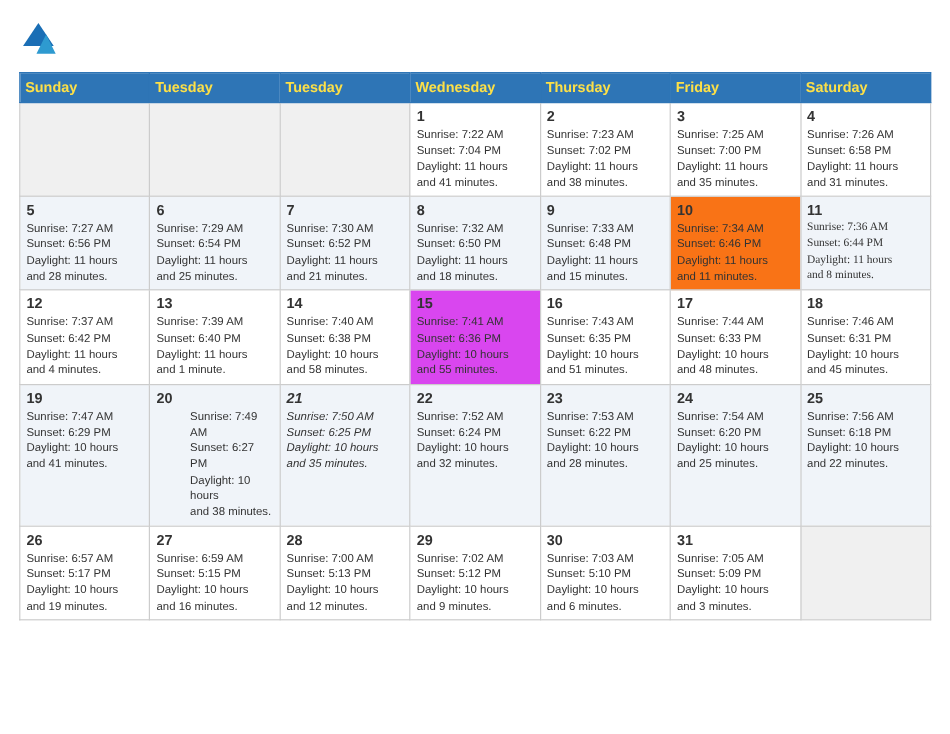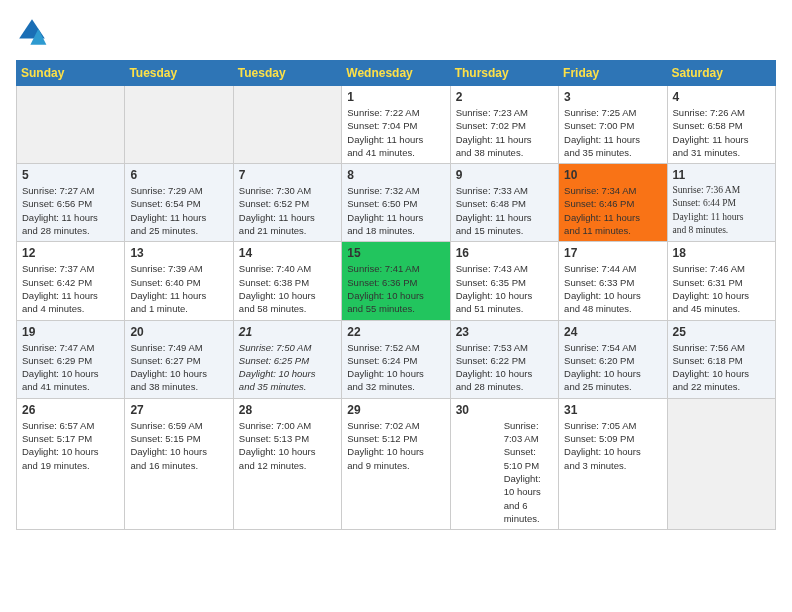--- a/index.html
+++ b/index.html
@@ -227,21 +227,21 @@
 Daylight: 11 hours
 and 1 minute.</div>
           </td>
           <td style="background: rgb(255, 255, 255);">
             <span class="day-number">14</span>
             <div class="day-info" style="white-space: pre-line;">Sunrise: 7:40 AM
 Sunset: 6:38 PM
 Daylight: 10 hours
 and 58 minutes.</div>
           </td>
-          <td style="background: #22c55e;">
+          <td style="background: #d946ef;">
             <span class="day-number">15</span>
             <div class="day-info" style="white-space: pre-line;">Sunrise: 7:41 AM
 Sunset: 6:36 PM
 Daylight: 10 hours
 and 55 minutes.</div>
           </td>
           <td style="background: rgb(255, 255, 255);">
             <span class="day-number">16</span>
             <div class="day-info" style="white-space: pre-line;">Sunrise: 7:43 AM
 Sunset: 6:35 PM
@@ -266,21 +266,21 @@
         <tr>
           <td style="background: rgb(240, 244, 249);">
             <span class="day-number">19</span>
             <div class="day-info" style="white-space: pre-line;">Sunrise: 7:47 AM
 Sunset: 6:29 PM
 Daylight: 10 hours
 and 41 minutes.</div>
           </td>
           <td style="background: rgb(240, 244, 249);">
             <span class="day-number">20</span>
-            <div class="day-info" style="white-space: pre-line;">Sunrise: 7:49 AM
+            <div class="day-info" style="white-space: pre-line; margin-left: 28px;">Sunrise: 7:49 AM
 Sunset: 6:27 PM
 Daylight: 10 hours
 and 38 minutes.</div>
           </td>
           <td style="background: rgb(240, 244, 249); font-style: italic;">
             <span class="day-number">21</span>
             <div class="day-info" style="white-space: pre-line;">Sunrise: 7:50 AM
 Sunset: 6:25 PM
 Daylight: 10 hours
 and 35 minutes.</div>
@@ -338,21 +338,21 @@
           </td>
           <td style="background: rgb(255, 255, 255);">
             <span class="day-number">29</span>
             <div class="day-info" style="white-space: pre-line;">Sunrise: 7:02 AM
 Sunset: 5:12 PM
 Daylight: 10 hours
 and 9 minutes.</div>
           </td>
           <td style="background: rgb(255, 255, 255);">
             <span class="day-number">30</span>
-            <div class="day-info" style="white-space: pre-line; margin-left: 48px;">Sunrise: 7:03 AM
+            <div class="day-info" style="white-space: pre-line;">Sunrise: 7:03 AM
 Sunset: 5:10 PM
 Daylight: 10 hours
 and 6 minutes.</div>
           </td>
           <td style="background: rgb(255, 255, 255);">
             <span class="day-number">31</span>
             <div class="day-info" style="white-space: pre-line;">Sunrise: 7:05 AM
 Sunset: 5:09 PM
 Daylight: 10 hours
 and 3 minutes.</div>

